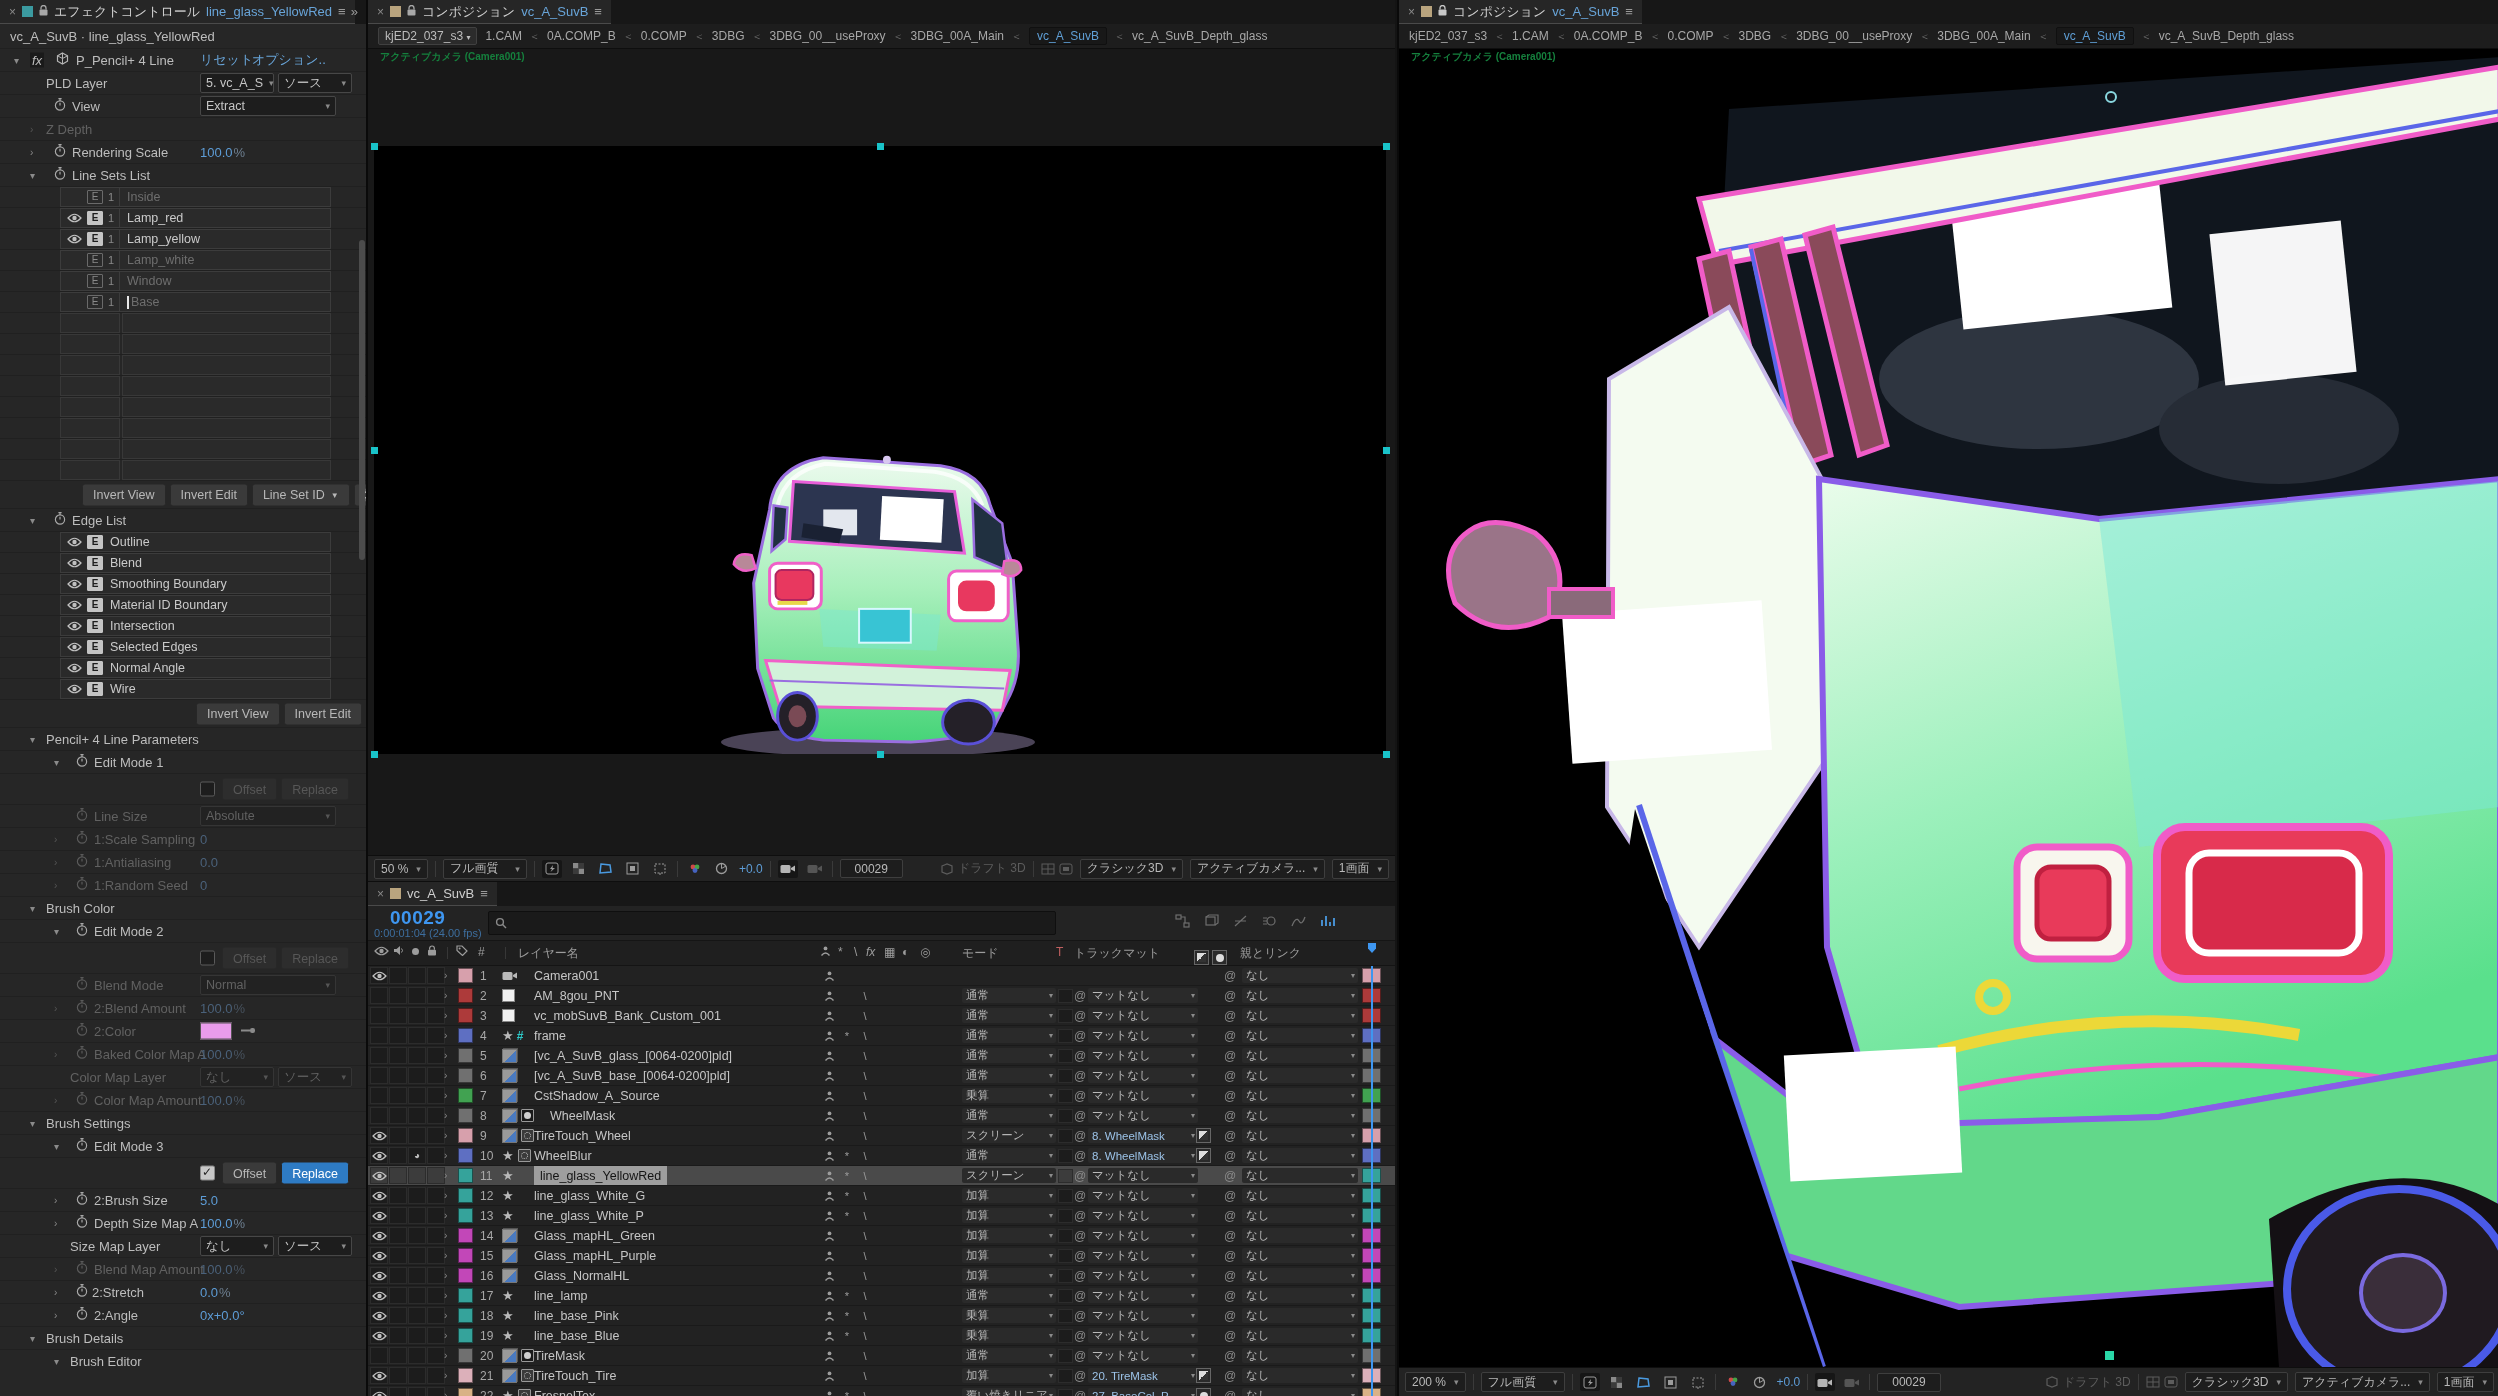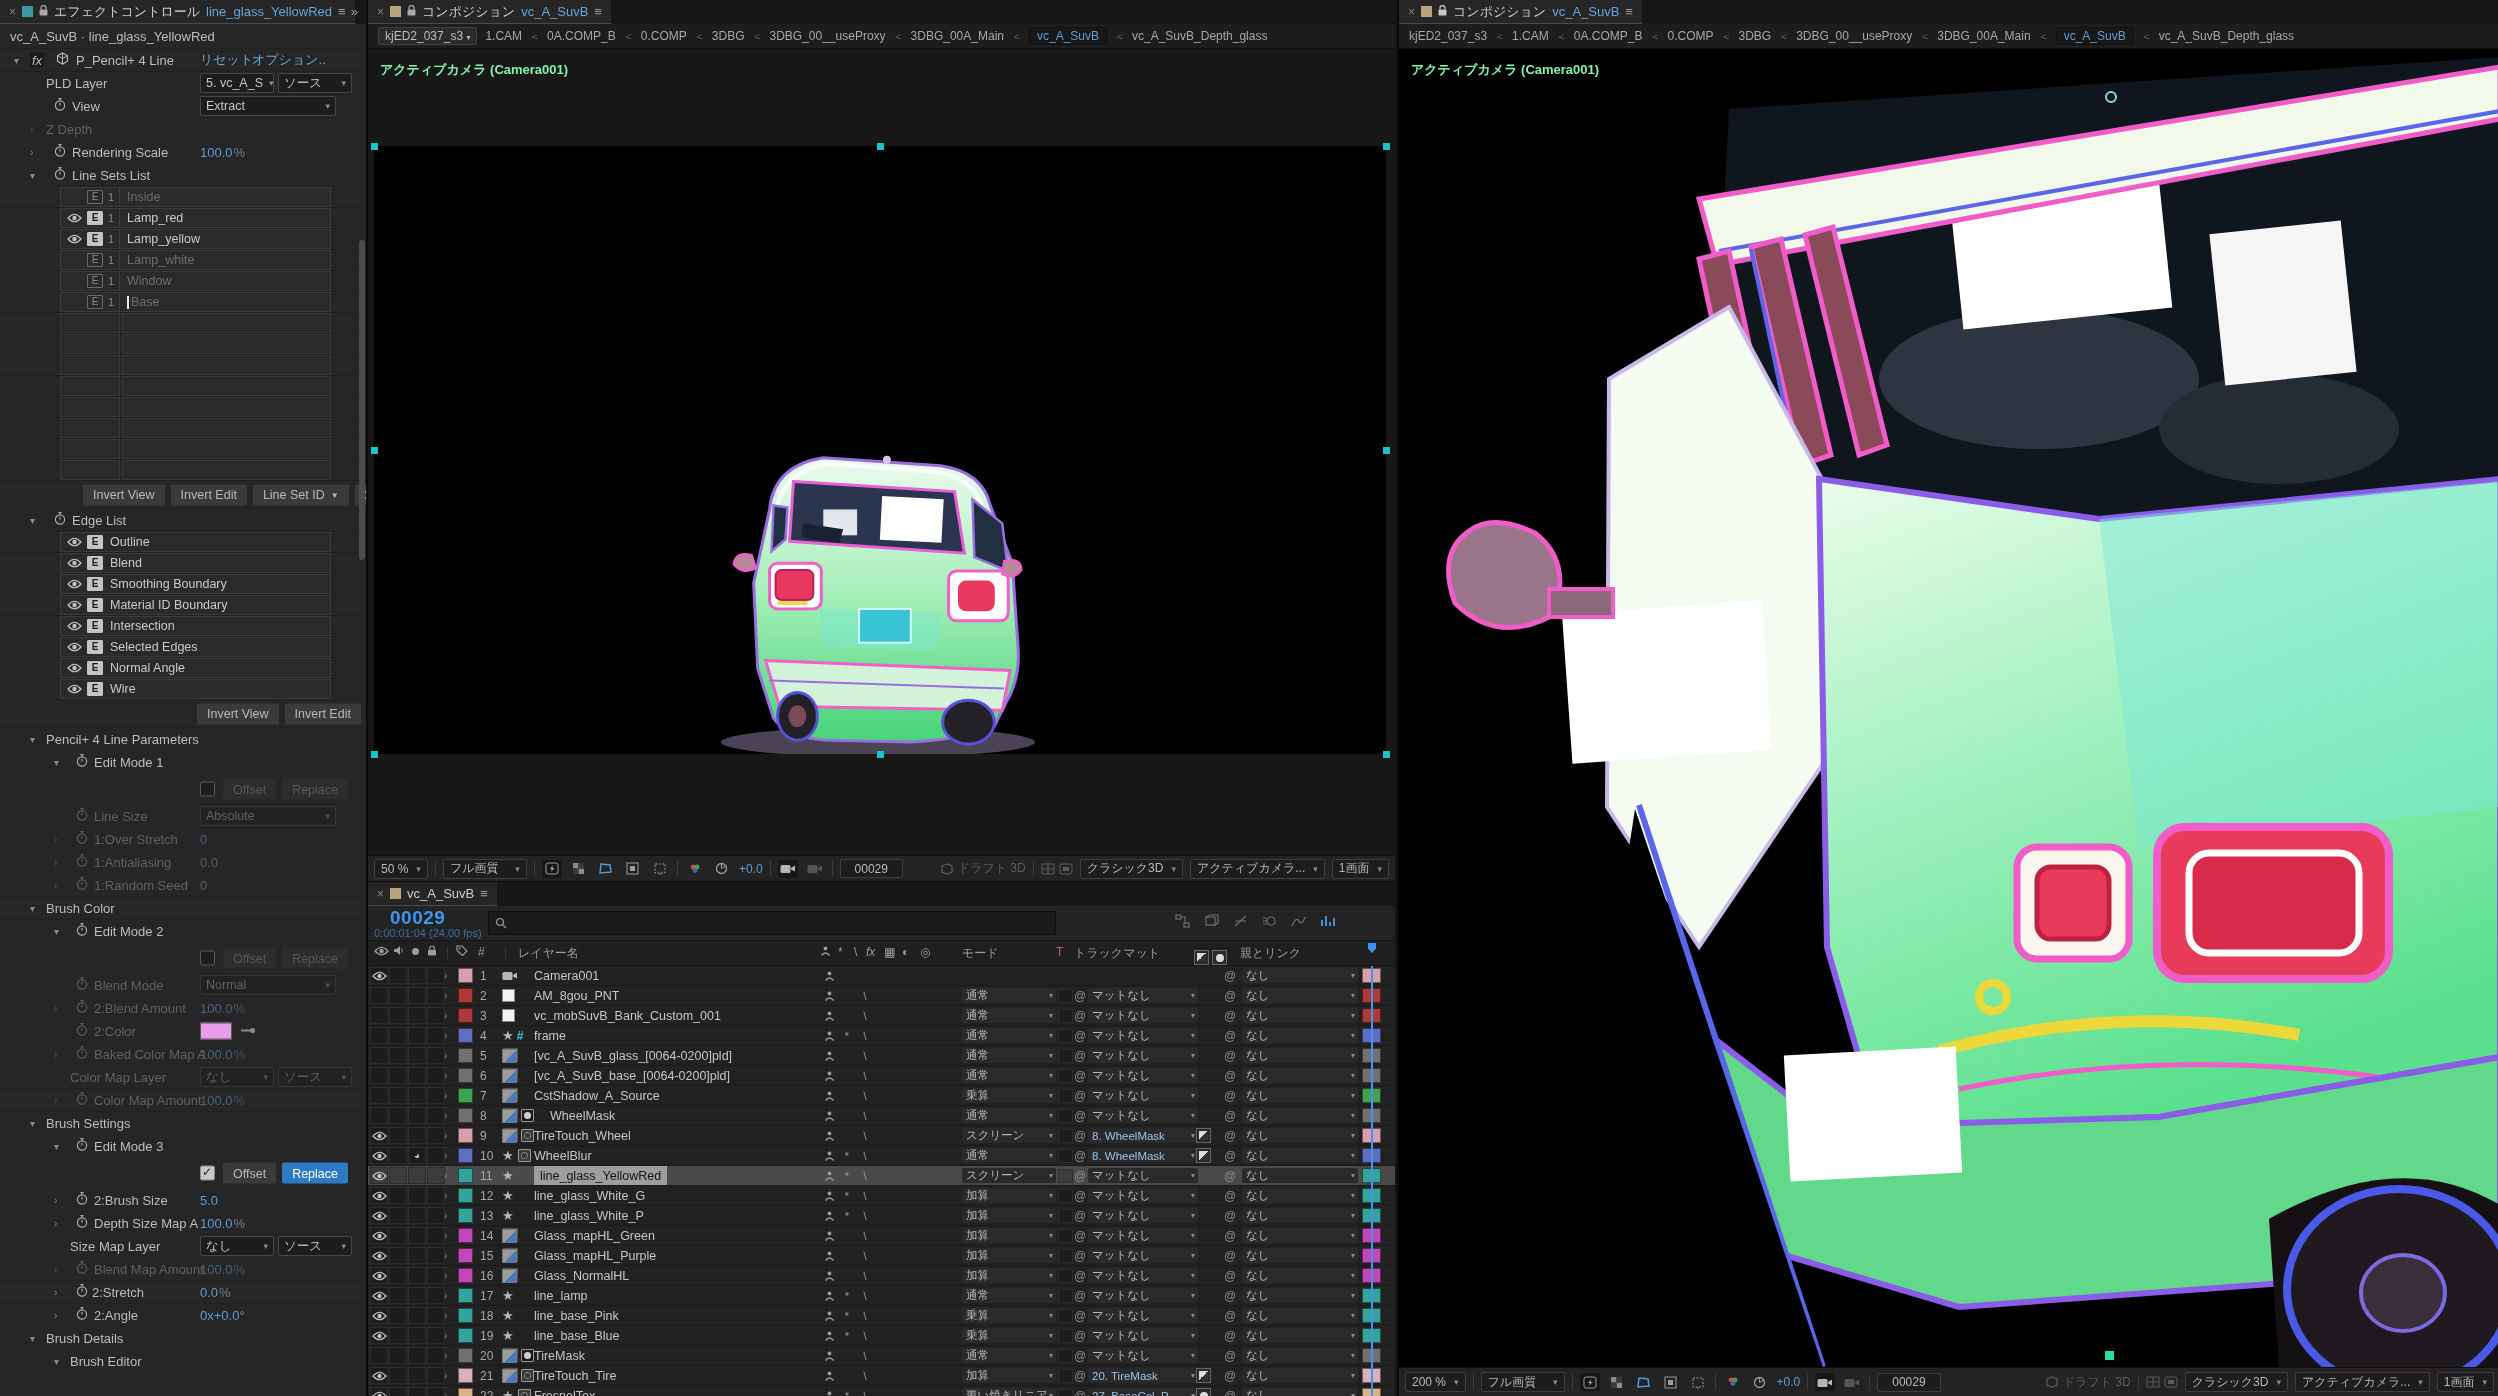--- a/index.html
+++ b/index.html
@@ -55,21 +55,21 @@
   .lsbox .ebadge.on{background:#c4c4c4;color:#1d1d1d;border-color:#c4c4c4;font-weight:bold;}
   .lsbox .cnt{width:16px;text-align:center;color:#8a8a8a;font-size:11px;}
   .lsbox .nm{flex:1;border-left:1px solid #3c3c3c;align-self:stretch;display:flex;align-items:center;padding-left:7px;color:#6e6e6e;font-size:12.5px;}
   .lsbox .nm.on{color:#cacaca;}
   .lsbox .caret{width:2px;height:13px;background:#e8e8e8;margin-right:2px;}
   .emptybox{position:absolute;top:0;bottom:0;background:#2a2a2a;border:1px solid #383838;box-sizing:border-box;}
   .scrollbar{position:absolute;right:1px;width:6px;border-radius:3px;background:#4c4c4c;}
 
   
   #mid-viewer{position:relative;height:806px;background:#181818;overflow:hidden;}
-  .vlabel{position:absolute;left:12px;top:12px;color:#86efac;font-size:13px;font-weight:bold;z-index:5;}
+  .vlabel{position:absolute;left:12px;top:1px;color:#15803d;font-size:10px;font-weight:bold;z-index:5;}
   #comp-rect{position:absolute;left:6px;top:97px;width:1012px;height:608px;background:#000;overflow:hidden;}
   .hndl{position:absolute;width:7px;height:7px;background:#19c3c9;z-index:6;}
   #right-viewer{position:relative;height:1318px;background:#000;overflow:hidden;}
 
   
   .vtoolbar{height:25px;background:#232323;border-top:1px solid #0e0e0e;border-bottom:1px solid #0e0e0e;
             display:flex;align-items:center;gap:7px;padding:0 6px;white-space:nowrap;font-size:12px;color:#9c9c9c;}
   .tsel{display:inline-flex;align-items:center;gap:8px;background:#1d1d1d;border:1px solid #3e3e3e;border-radius:2px;
         height:18px;padding:0 6px;color:#b9b9b9;}
   .tsel .ch{font-size:9px;color:#8a8a8a;}
@@ -446,21 +446,21 @@
               <span>Absolute</span>
               <span class="ch">▾</span>
             </span></span>
         </div>
         <div class="r h23 dim">
           <span class="rl arr" style="left:54px">›</span>
           <span class="rl" style="left:76px"><svg width="12" height="14" viewBox="0 0 12 14">
               <circle cx="6" cy="8" r="4.6" fill="none" stroke="#5a5a5a" stroke-width="1.2"></circle>
               <path d="M4.4 1.2h3.2M6 1.2v2.2M6 8V5.2" stroke="#5a5a5a" stroke-width="1.2" fill="none"></path>
             </svg></span>
-          <span class="rl lbl" style="left:94px">1:Over Stretch</span>
+          <span class="rl lbl" style="left:94px">1:Scale Sampling</span>
           <span class="rl" style="left:200px"><span class="val">0</span></span>
         </div>
         <div class="r h23 dim">
           <span class="rl arr" style="left:54px">›</span>
           <span class="rl" style="left:76px"><svg width="12" height="14" viewBox="0 0 12 14">
               <circle cx="6" cy="8" r="4.6" fill="none" stroke="#5a5a5a" stroke-width="1.2"></circle>
               <path d="M4.4 1.2h3.2M6 1.2v2.2M6 8V5.2" stroke="#5a5a5a" stroke-width="1.2" fill="none"></path>
             </svg></span>
           <span class="rl lbl" style="left:94px">1:Antialiasing</span>
           <span class="rl" style="left:200px"><span class="val">0.0</span></span>

